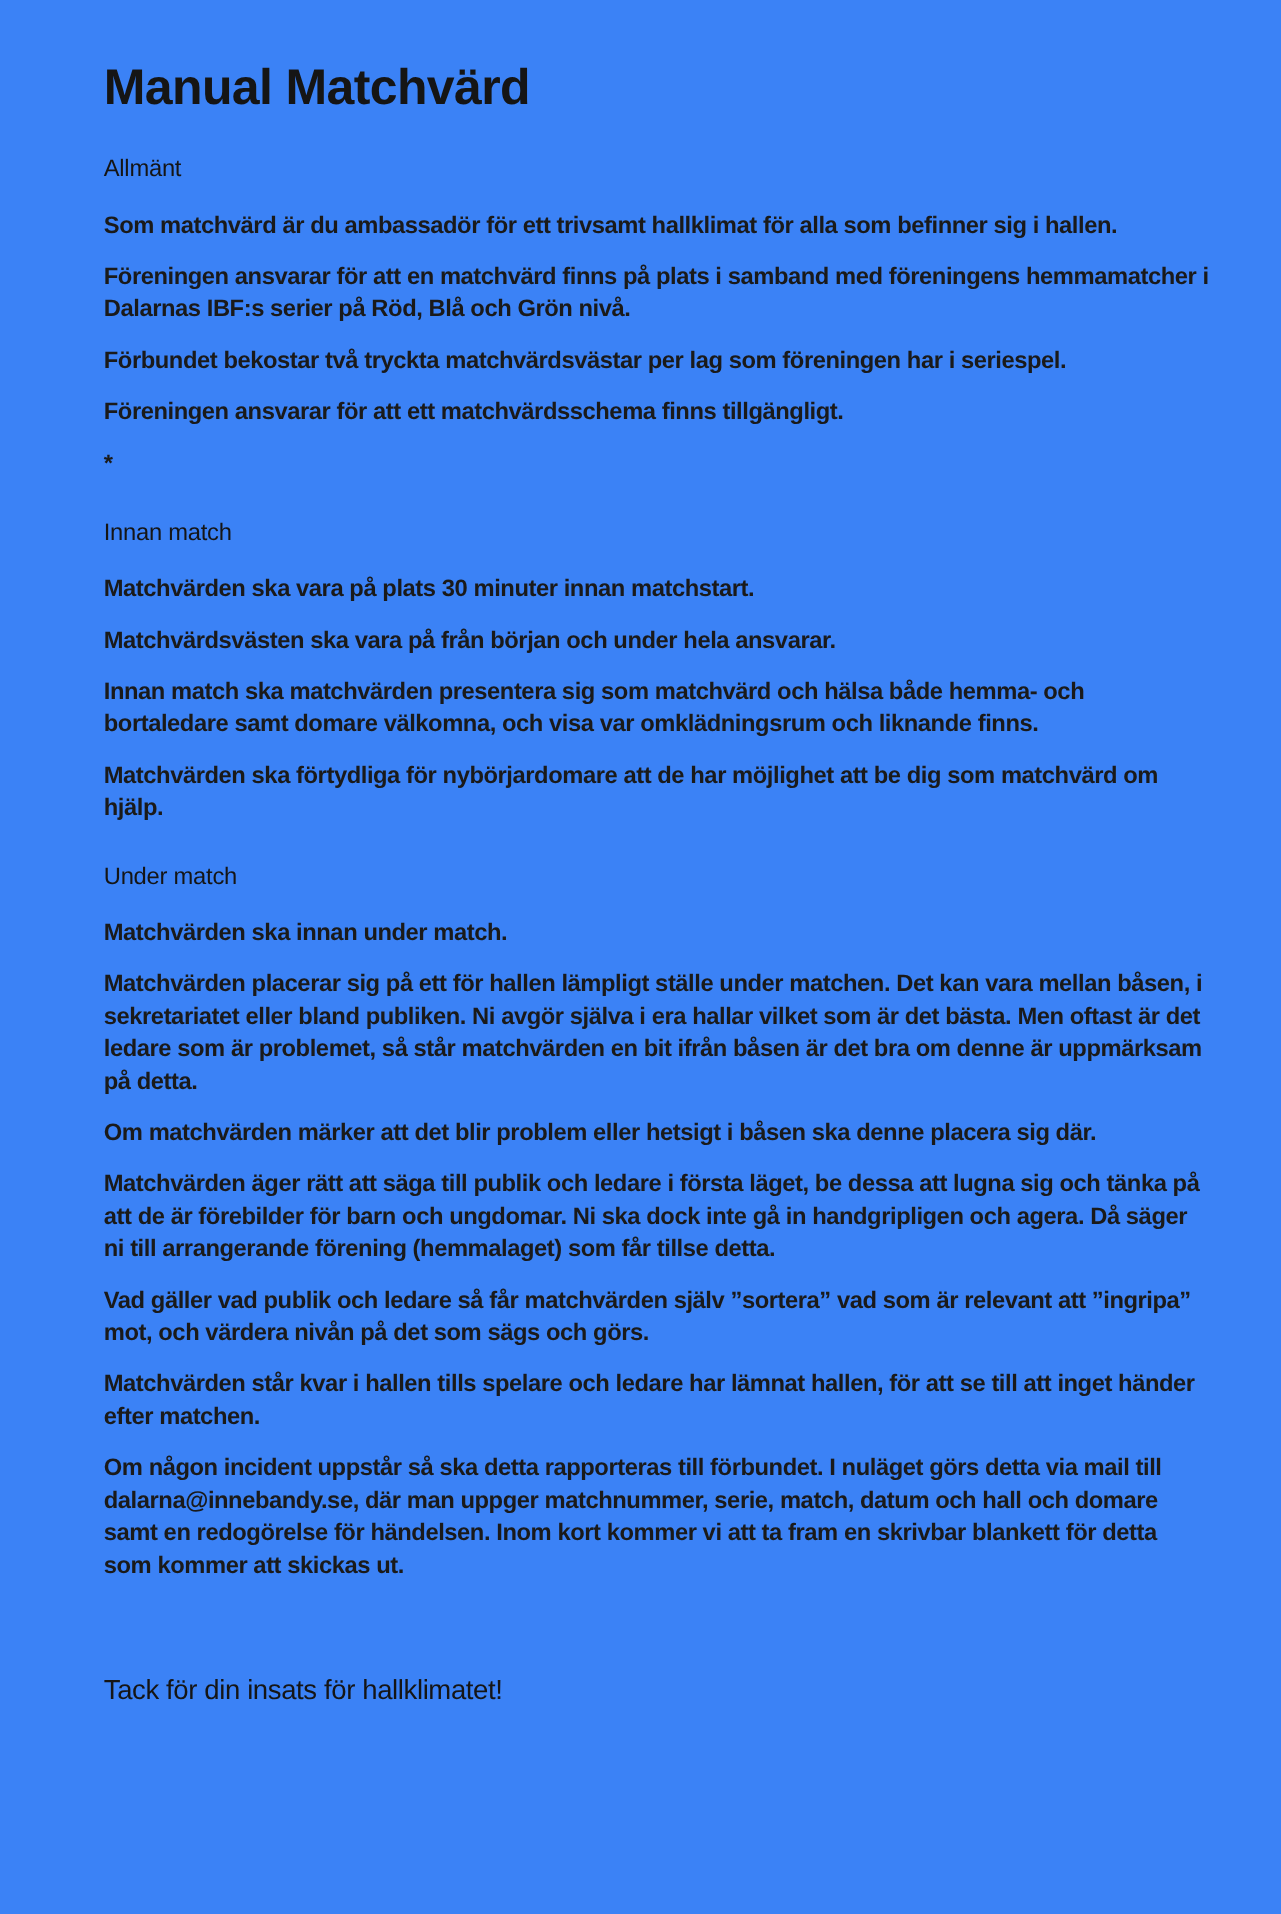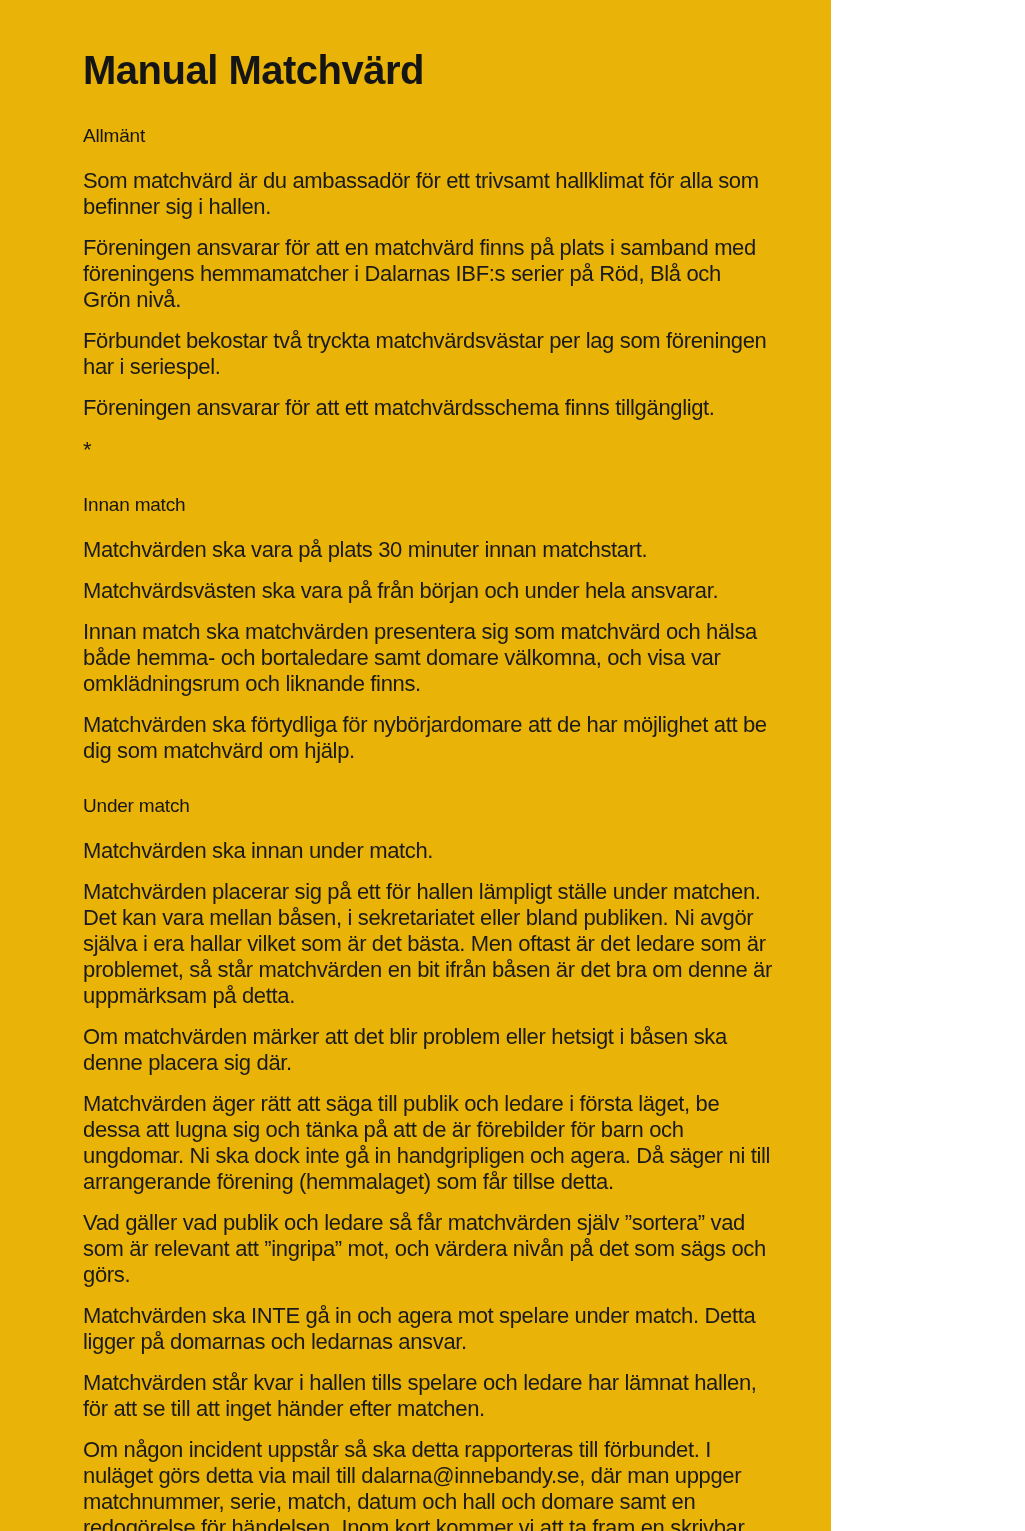--- a/index.html
+++ b/index.html
@@ -9,44 +9,44 @@
   }
   body {
     width: 1025px;
     height: 1531px;
     overflow: hidden;
     font-family: "Liberation Sans", sans-serif;
     color: #1a1a1a;
   }
   .page {
     box-sizing: border-box;
-    width: 831px;
+    width: 1025px;
     height: 1531px;
-    background: #eab308;
+    background: #3b82f6;
     padding: 46px 57px 0 83px;
   }
   .doc-title {
     font-size: 40px;
     font-weight: 700;
     letter-spacing: -0.5px;
     line-height: 1.2;
     margin: 0 0 30px 0;
     color: #151515;
   }
   .section-heading {
     font-size: 19px;
     font-weight: 400;
     letter-spacing: -0.2px;
     line-height: 24px;
     margin: 30px 0 20px 0;
     color: #151515;
   }
   .para {
-    font-size: 22px;
-    font-weight: 400;
+    font-size: 19px;
+    font-weight: 700;
     letter-spacing: -0.35px;
     line-height: 26px;
     margin: 0 0 15px 0;
     max-width: 888px;
   }
   .para.star {
     margin-top: 16px;
   }
   .closing {
     font-size: 22px;
@@ -76,20 +76,19 @@
   <p class="para">Matchvärdsvästen ska vara på från början och under hela ansvarar.</p>
   <p class="para">Innan match ska matchvärden presentera sig som matchvärd och hälsa både hemma- och bortaledare samt domare välkomna, och visa var omklädningsrum och liknande finns.</p>
   <p class="para">Matchvärden ska förtydliga för nybörjardomare att de har möjlighet att be dig som matchvärd om hjälp.</p>
 
   <h2 class="section-heading">Under match</h2>
   <p class="para">Matchvärden ska innan under match.</p>
   <p class="para">Matchvärden placerar sig på ett för hallen lämpligt ställe under matchen. Det kan vara mellan båsen, i sekretariatet eller bland publiken. Ni avgör själva i era hallar vilket som är det bästa. Men oftast är det ledare som är problemet, så står matchvärden en bit ifrån båsen är det bra om denne är uppmärksam på detta.</p>
   <p class="para">Om matchvärden märker att det blir problem eller hetsigt i båsen ska denne placera sig där.</p>
   <p class="para">Matchvärden äger rätt att säga till publik och ledare i första läget, be dessa att lugna sig och tänka på att de är förebilder för barn och ungdomar. Ni ska dock inte gå in handgripligen och agera. Då säger ni till arrangerande förening (hemmalaget) som får tillse detta.</p>
   <p class="para">Vad gäller vad publik och ledare så får matchvärden själv ”sortera” vad som är relevant att ”ingripa” mot, och värdera nivån på det som sägs och görs.</p>
-  <p class="para">Matchvärden ska INTE gå in och agera mot spelare under match. Detta ligger på domarnas och ledarnas ansvar.</p>
 
   <p class="para">Matchvärden står kvar i hallen tills spelare och ledare har lämnat hallen, för att se till att inget händer efter matchen.</p>
   <p class="para">Om någon incident uppstår så ska detta rapporteras till förbundet. I nuläget görs detta via mail till dalarna@innebandy.se, där man uppger matchnummer, serie, match, datum och hall och domare samt en redogörelse för händelsen. Inom kort kommer vi att ta fram en skrivbar blankett för detta som kommer att skickas ut.</p>
 
   <p class="closing">Tack för din insats för hallklimatet!</p>
 
 </div>
 
 </body></html>

